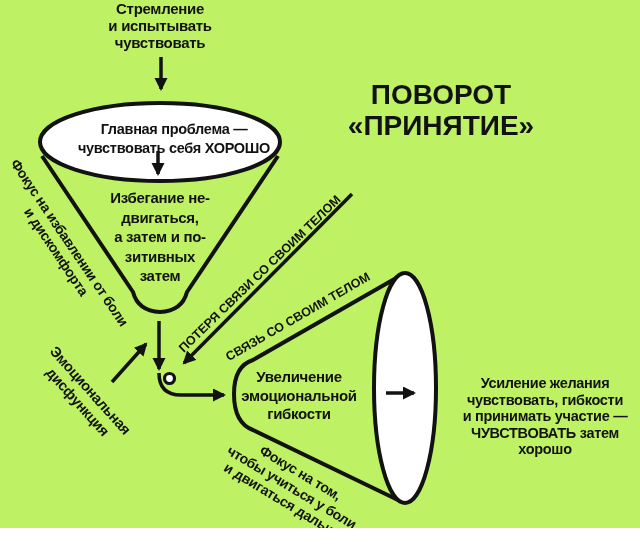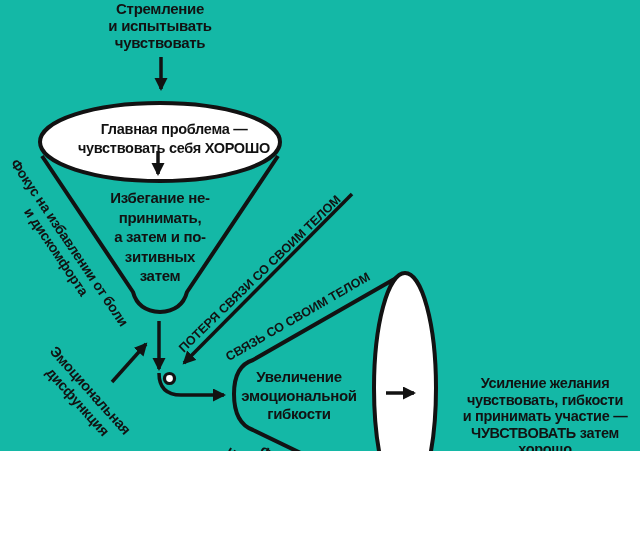--- a/index.html
+++ b/index.html
@@ -1,18 +1,18 @@
 <!DOCTYPE html>
 <html><head>
 <meta charset="utf-8">
 <style>
   html,body{margin:0;padding:0;background:#ffffff;}
   #stage{
-    position:relative;width:640px;height:451px;overflow:hidden;
-    background:#14b8a6;color:#121212;
+    position:relative;width:640px;height:528px;overflow:hidden;
+    background:#bef264;color:#121212;
     font-family:"Liberation Sans","DejaVu Sans",sans-serif;
   }
   #diagram-svg{position:absolute;left:0;top:0;}
   .lbl{
     position:absolute;font-weight:700;color:#121212;text-align:center;
     white-space:nowrap;letter-spacing:-0.3px;line-height:1.15;
     transform:translate(-50%,-50%);
   }
   .lbl div{white-space:nowrap;}
   
@@ -68,29 +68,33 @@
 
     <line x1="386" y1="393" x2="414" y2="393" stroke="#121212" stroke-width="3.5" marker-end="url(#arw)"></line>
   </svg>
 
   <div class="lbl aspiration">
     <div>Стремление</div>
     <div>и испытывать</div>
     <div>чувствовать</div>
   </div>
 
+  <div class="lbl page-title">
+    <div>ПОВОРОТ</div>
+    <div>«ПРИНЯТИЕ»</div>
+  </div>
 
   <div class="lbl main-problem">
     <div>Главная проблема —</div>
     <div>чувствовать себя ХОРОШО</div>
   </div>
 
   <div class="lbl avoidance">
     <div>Избегание не-</div>
-    <div>принимать,</div>
+    <div>двигаться,</div>
     <div>а затем и по-</div>
     <div>зитивных</div>
     <div>затем</div>
   </div>
 
   <div class="lbl focus-pain">
     <div>Фокус на избавлении от боли</div>
     <div>и дискомфорта</div>
   </div>
 

